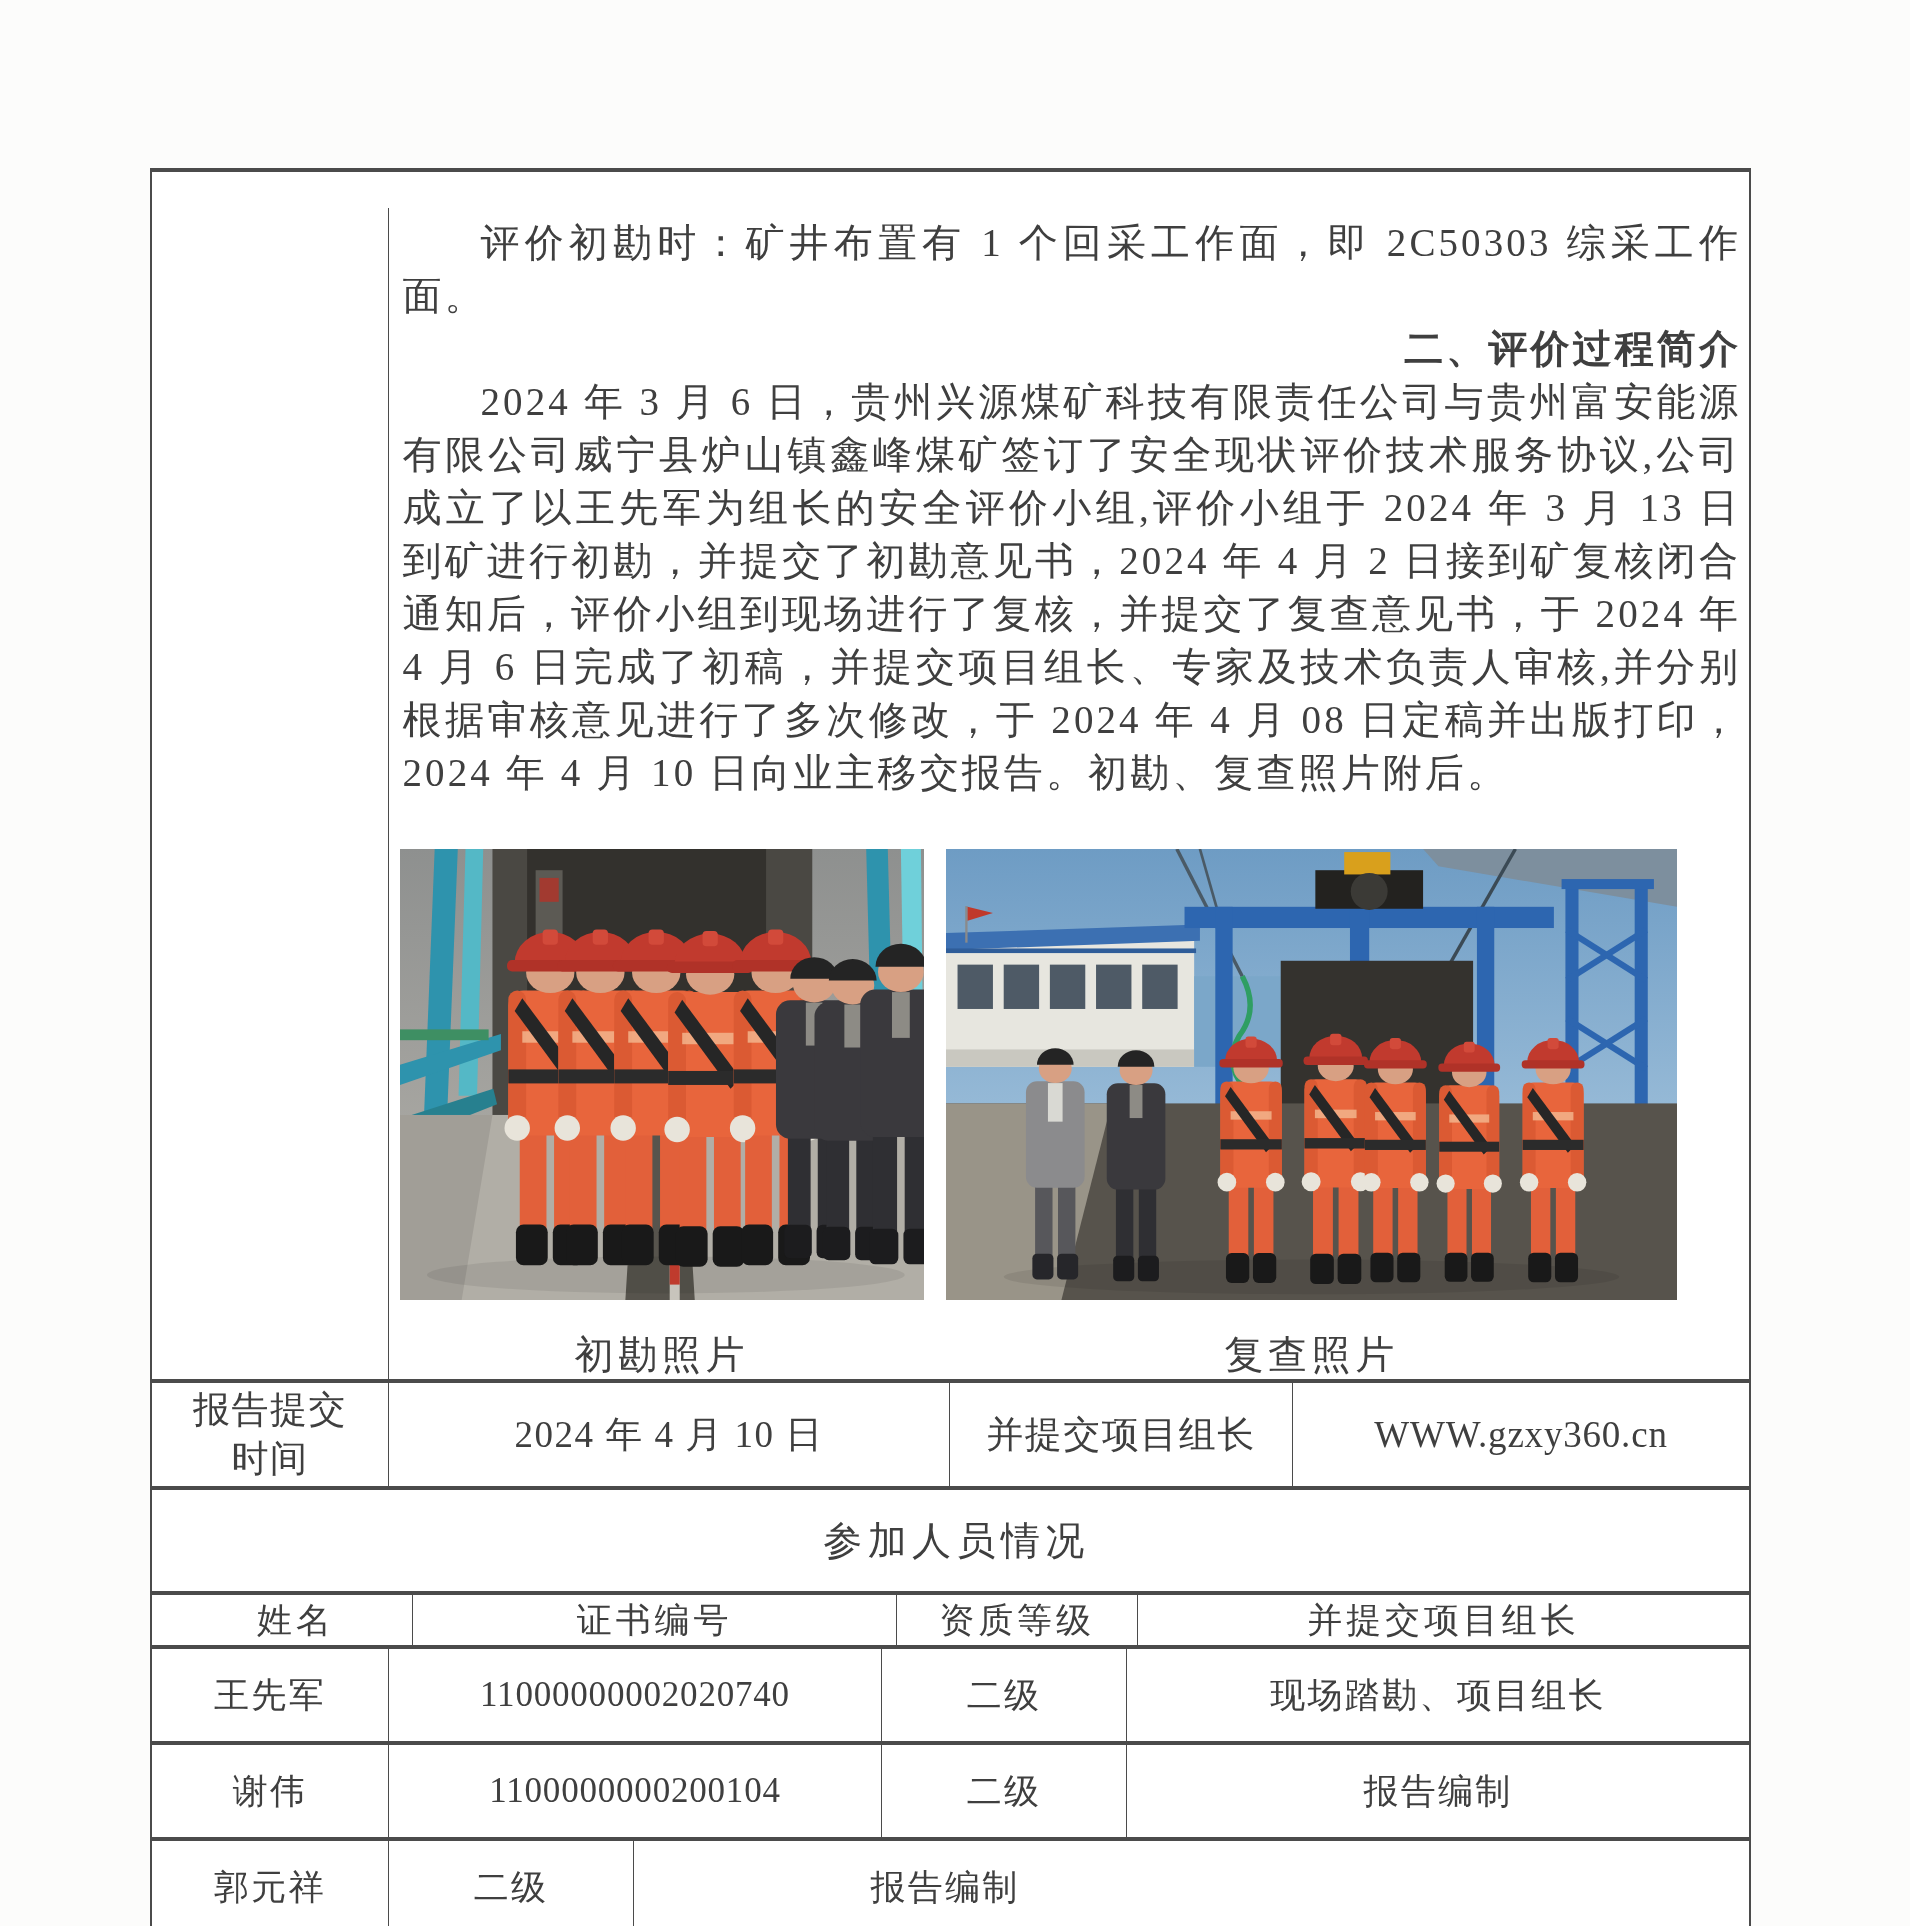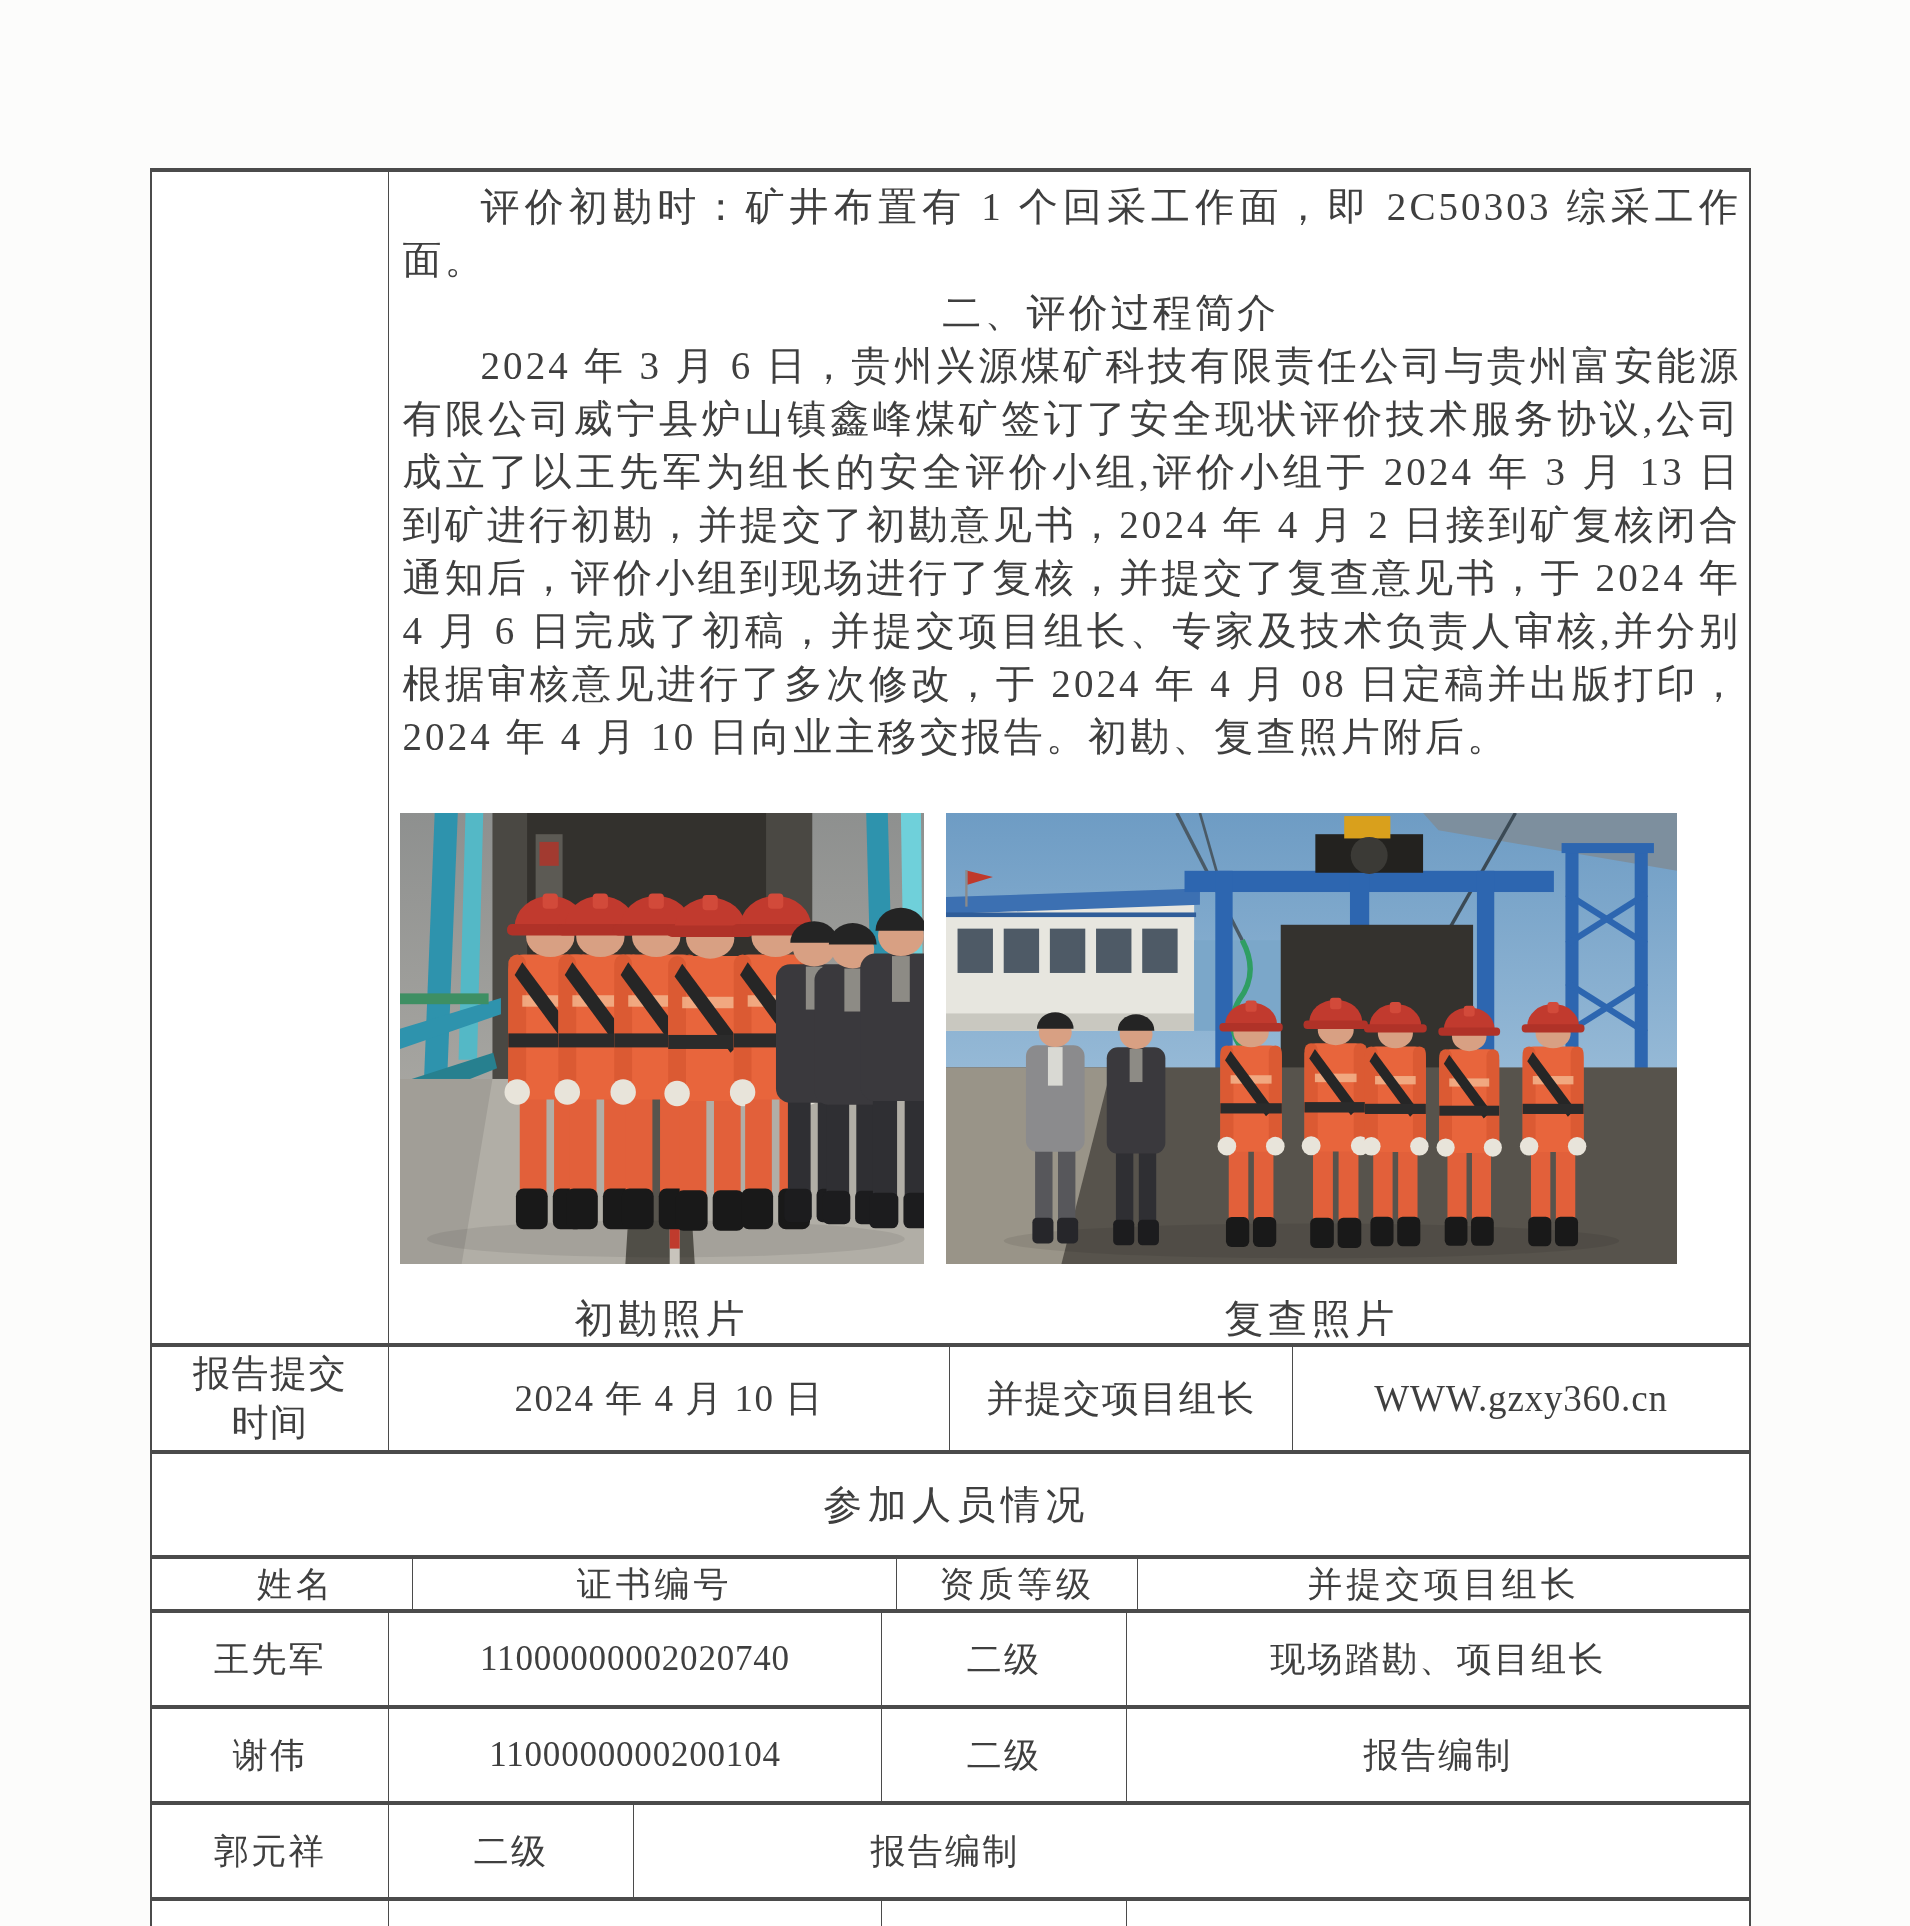--- a/index.html
+++ b/index.html
@@ -8,37 +8,37 @@
     background:#fcfcfb;
     font-family:"Liberation Serif","DejaVu Serif",serif;
     color:#3f3f3f;
   }
   .tbl{
     position:absolute;left:150px;top:168px;width:1601px;
     box-sizing:border-box;background:#fff;
     border:2.3px solid #4b4b4b;border-top-width:4.6px;border-bottom-width:5px;
   }
   .row{display:flex;border-top:4.6px solid #4b4b4b;box-sizing:border-box;}
-  .row.first{border-top:0;}
+  .row.first{border-top:0;margin-top:36px;}
   .cell{
     box-sizing:border-box;border-left:1.9px solid #4b4b4b;
     display:flex;align-items:center;justify-content:center;
     text-align:center;overflow:hidden;
   }
   .cell.cfirst{border-left:0;}
   
   .rowA{height:1171px;}
   .cA1{width:236px;}
   .cA2{width:1360px;display:block;text-align:left;}
   .para-block{box-sizing:border-box;height:641px;padding:7.7px 7px 0 13.5px;overflow:hidden;}
   .para{
     margin:0;font-size:39px;line-height:53px;letter-spacing:3.1px;
     text-align:justify;text-indent:2em;
   }
-  .para.heading{font-weight:normal;text-align:center;}
+  .para.heading{font-weight:bold;text-align:right;}
   .photos{display:flex;padding-left:10.8px;}
   .photo{display:block;background:#d8d8d4;}
   .photo-left{width:524px;height:451px;}
   .photo-right{width:731px;height:451px;margin-left:22.3px;}
   .captions{display:flex;padding-left:10.8px;margin-top:28px;}
   .cap{font-size:39px;letter-spacing:4.6px;text-align:center;}
   .cap-left{width:524px;}
   .cap-right{width:731px;margin-left:22.3px;}
   
   .rowB{height:107px;font-size:37px;}

